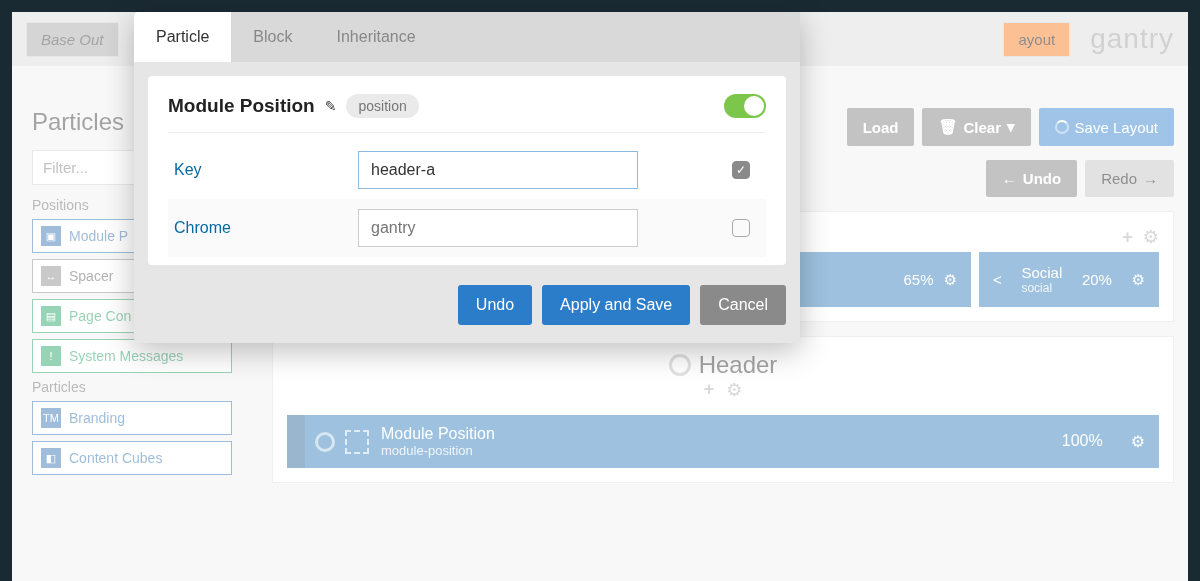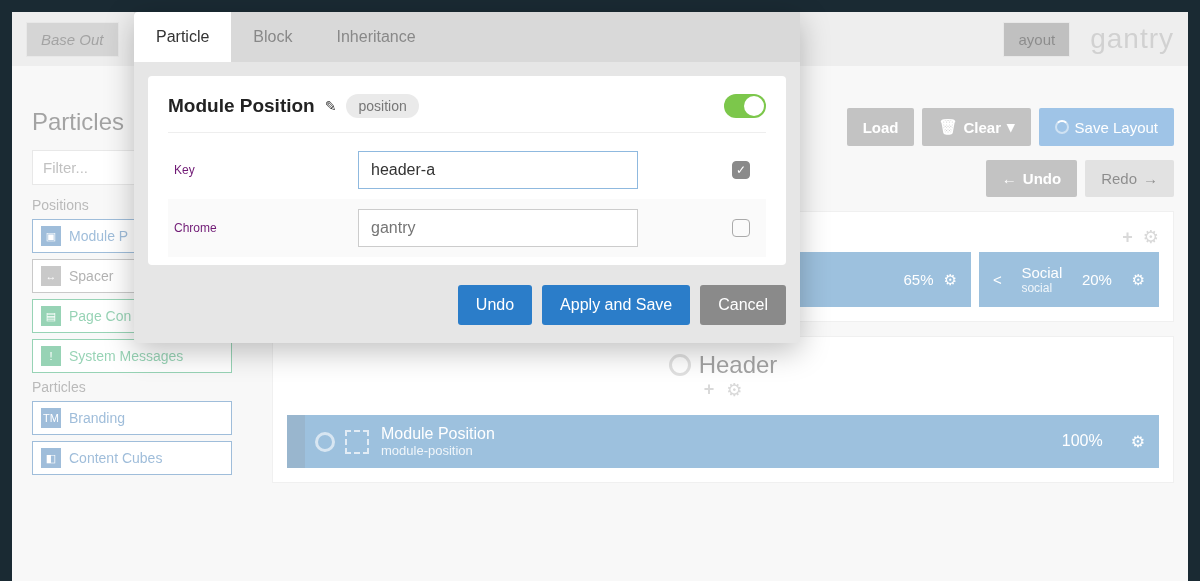--- a/index.html
+++ b/index.html
@@ -4,21 +4,21 @@
 <style>
 * { box-sizing: border-box; margin: 0; padding: 0; }
 body { font-family: -apple-system, BlinkMacSystemFont, "Segoe UI", Helvetica, Arial, sans-serif; background: #1a2a33; width: 1200px; height: 581px; overflow: hidden; position: relative; }
 .app-frame { position: absolute; top: 12px; left: 12px; right: 12px; bottom: 0; background: #efefef; }
 .overlay { position: absolute; inset: 0; background: rgba(255,255,255,0.55); z-index: 5; pointer-events: none; }
 
 
 .topbar { display: flex; align-items: center; justify-content: space-between; padding: 0 14px; height: 54px; background: #d9d9d9; }
 .topbar-left { display: flex; gap: 10px; align-items: center; }
 .pill { background: #a3a3a3; border: 1px solid #ccc; padding: 8px 14px; font-size: 15px; color: #333; font-style: italic; }
-.topbar-layout { background: #737373; padding: 8px 14px; border: 1px solid #ccc; font-size: 15px; }
+.topbar-layout { background: #f97316; padding: 8px 14px; border: 1px solid #ccc; font-size: 15px; }
 .brand { font-family: sans-serif; font-size: 28px; color: #999; letter-spacing: 1px; }
 
 
 .sidebar { position: absolute; top: 96px; left: 20px; width: 200px; }
 .sidebar h2 { font-size: 24px; font-weight: 400; color: #333; margin-bottom: 14px; }
 .filter { width: 100%; border: 1px solid #ccc; padding: 8px 10px; font-size: 15px; color: #888; background: #fff; margin-bottom: 12px; }
 .group-label { font-size: 14px; color: #666; margin-bottom: 6px; }
 .particle-item { display: flex; align-items: center; gap: 8px; border: 1px solid; padding: 6px 8px; margin-bottom: 6px; font-size: 14px; cursor: pointer; background: #fff; }
 .p-blue { border-color: #2b6dad; color: #2b6dad; }
 .p-blue .picon { background: #2b6dad; }
@@ -68,21 +68,21 @@
 .modal-title-row { display: flex; align-items: center; justify-content: space-between; border-bottom: 1px solid #eee; padding-bottom: 14px; margin-bottom: 8px; }
 .modal-title-left { display: flex; align-items: center; gap: 10px; }
 .modal-title-left h3 { font-size: 19px; font-weight: 700; color: #222; }
 .edit-ico { font-size: 14px; color: #333; }
 .badge { background: #eaeaea; color: #777; padding: 4px 12px; border-radius: 14px; font-size: 14px; }
 .toggle { width: 42px; height: 24px; background: #7cc74b; border-radius: 12px; position: relative; }
 .toggle::after { content: ""; position: absolute; right: 2px; top: 2px; width: 20px; height: 20px; background: #fff; border-radius: 50%; }
 
 .form-row { display: flex; align-items: center; padding: 10px 0; }
 .form-row.alt { background: #fafafa; }
-.form-row .label { width: 190px; font-size: 12px; color: #701a75; padding-left: 6px; }
+.form-row .label { width: 190px; font-size: 16px; color: #0369a1; padding-left: 6px; }
 .form-row .control { flex: 1; }
 .form-row .tail { width: 50px; display: flex; justify-content: center; }
 .input { width: 280px; border: 1px solid #8fb9df; padding: 9px 12px; font-size: 16px; color: #333; outline: none; }
 .input.plain { border-color: #ccc; color: #aaa; }
 .chk { width: 18px; height: 18px; border-radius: 4px; border: 1px solid #aaa; display: flex; align-items: center; justify-content: center; font-size: 12px; }
 .chk.checked { background: #8a8a8a; color: #fff; border-color: #8a8a8a; }
 
 .modal-footer { display: flex; justify-content: flex-end; gap: 10px; padding: 6px 14px 18px; }
 .mbtn { border: none; padding: 11px 18px; font-size: 16px; border-radius: 3px; cursor: pointer; }
 .mbtn-primary { background: #2b7dc9; color: #fff; }

